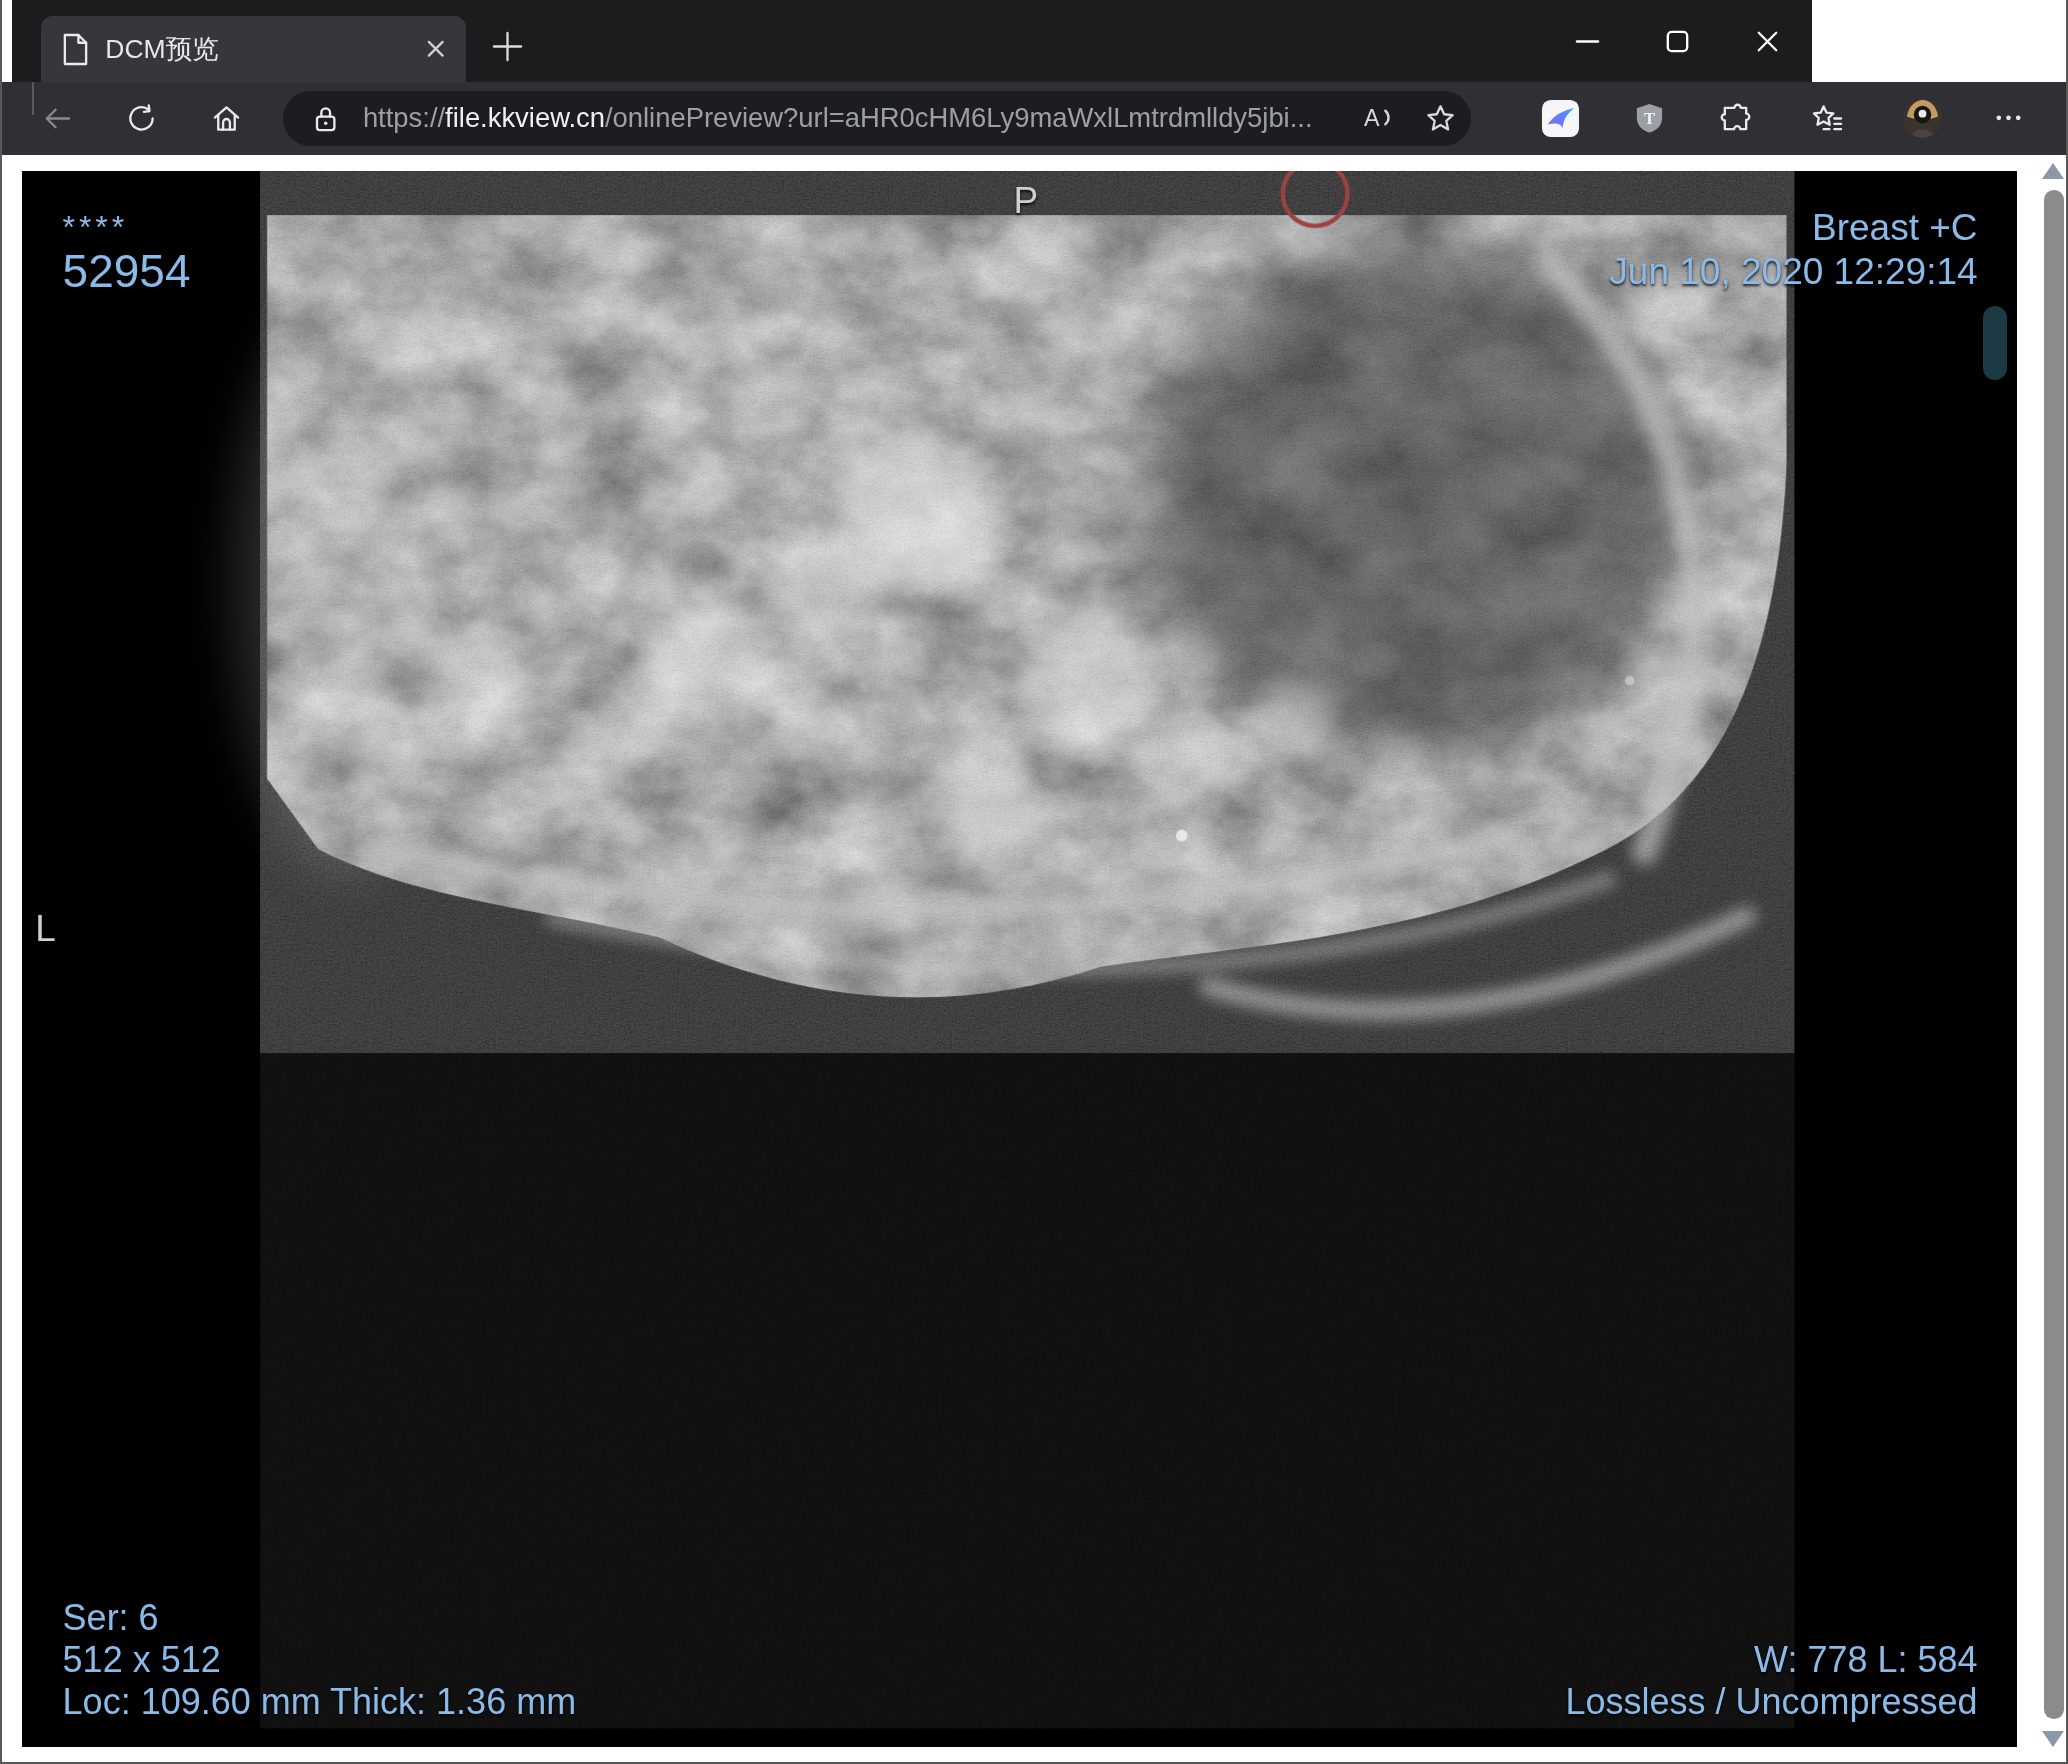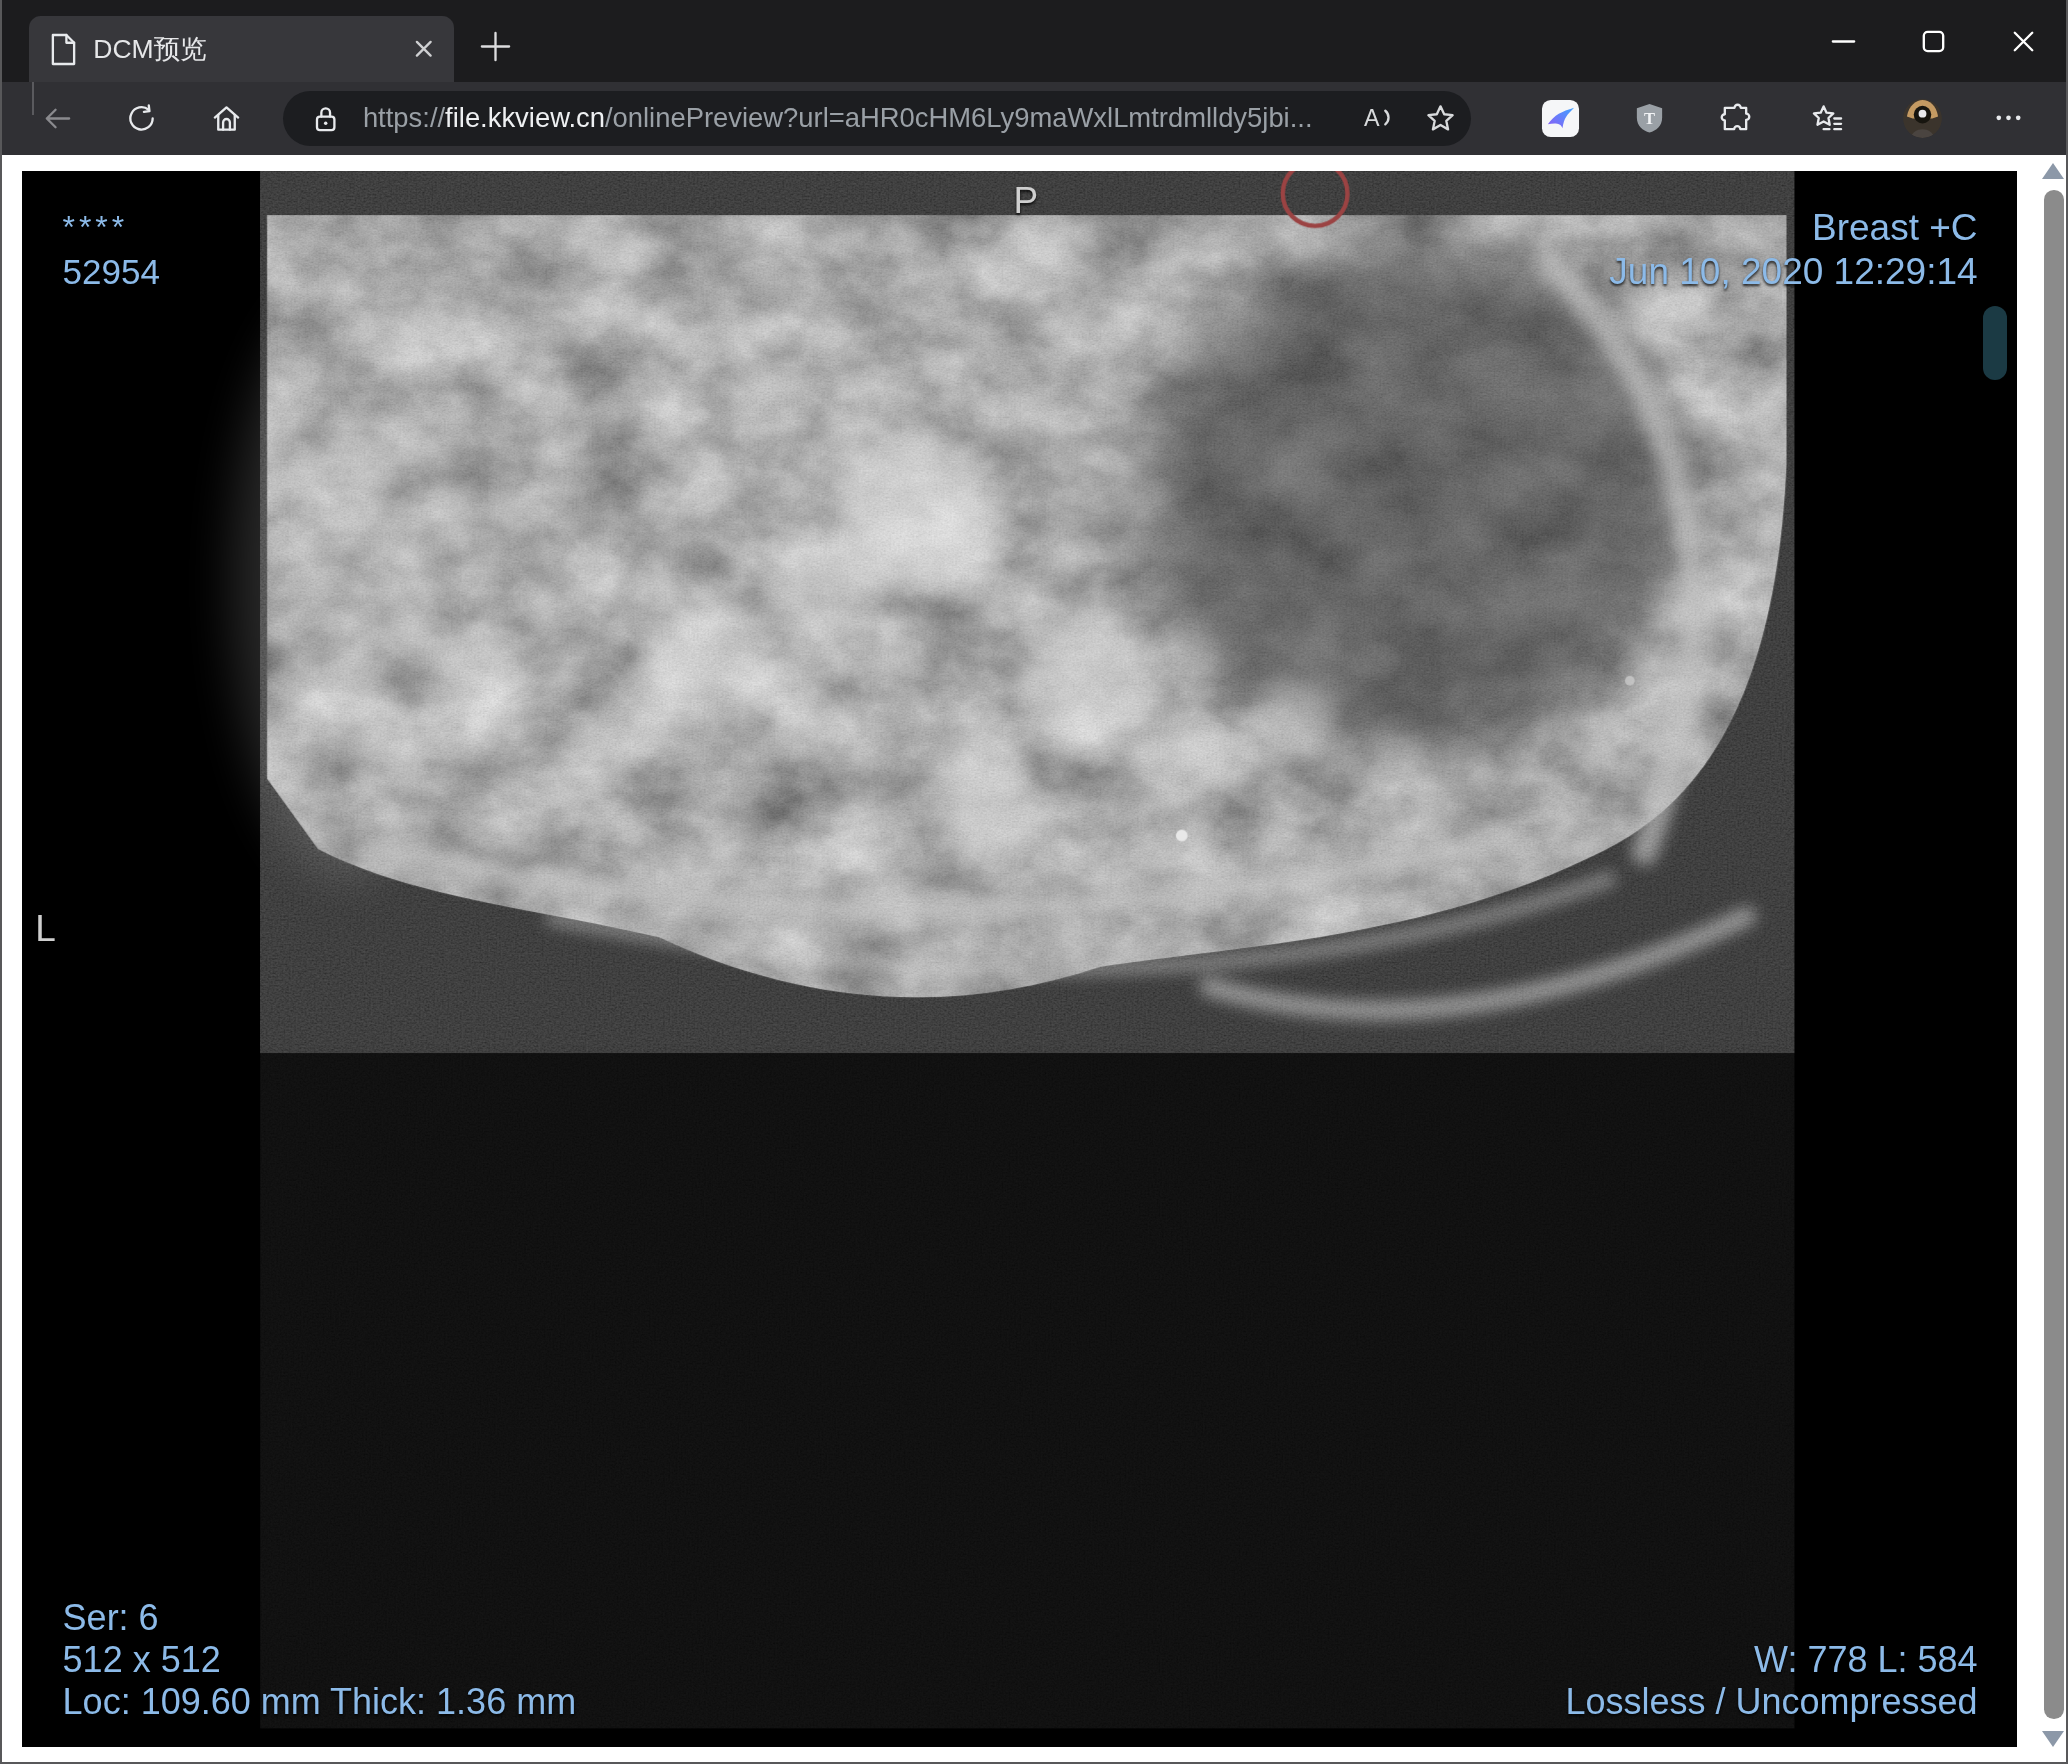--- a/index.html
+++ b/index.html
@@ -4,21 +4,21 @@
 <style>
   * { margin:0; padding:0; box-sizing:border-box; }
   html,body { width:2068px; height:1764px; overflow:hidden; background:#ffffff;
               font-family:"Liberation Sans", sans-serif; position:relative; }
 
   
   .frame { position:absolute; inset:0; border-left:2px solid #58585a; border-right:2px solid #58585a;
            border-bottom:2.9px solid #58585a; pointer-events:none; z-index:50; }
 
   
-  .titlebar { position:absolute; left:0; top:0; width:2068px; height:82px; background:#1c1c1e; }
+  .titlebar { position:absolute; left:12px; top:0; width:1800px; height:82px; background:#1c1c1e; }
   .tab { position:absolute; left:29px; top:15.7px; width:425px; height:67px; background:#37373b;
          border-radius:11.8px 11.8px 0 0; display:flex; align-items:center; }
   .tab .favicon { margin-left:19.6px; width:29px; height:33px; flex:0 0 auto; }
   .tab .tab-title { margin-left:15.7px; color:#e6e7e9; font-size:26.5px; white-space:nowrap;
                     overflow:hidden; flex:1 1 auto; }
   .tab .tab-close { margin-right:17.6px; width:25.5px; height:25.5px; flex:0 0 auto; }
   .newtab { position:absolute; left:478px; top:29px; width:35px; height:35px; display:flex;
             align-items:center; justify-content:center; }
   .wincontrols { position:absolute; right:29px; top:0; height:82px; display:flex; gap:59px; align-items:center; }
   .winbtn { width:31px; height:31px; display:flex; align-items:center; justify-content:center; }
@@ -46,21 +46,21 @@
   .page { position:absolute; left:0; top:155px; width:2068px; height:1609px; background:#ffffff; }
 
   .canvas { position:absolute; left:21.6px; top:15.7px; width:1995px; height:1576px; background:#000;
             overflow:hidden; }
   .canvas svg.mri { position:absolute; left:0; top:0; }
 
   .ovl { position:absolute; color:#8cbae8; font-size:36px; line-height:42px;
          text-shadow:0 2px 2.9px rgba(0,0,0,.85); white-space:nowrap; }
   .ov-tl { left:41px; top:39px; }
   .ov-tl .stars { font-size:32px; letter-spacing:3.9px; line-height:35px; }
-  .ov-tl .pid { font-size:35px; line-height:53px; }
+  .ov-tl .pid { font-size:46px; line-height:53px; }
   .ov-tr { right:39px; top:35px; text-align:right; font-size:37px; line-height:44px; }
   .ov-bl { left:41px; bottom:23.5px; }
   .ov-br { right:39px; bottom:23.5px; text-align:right; }
   .marker { position:absolute; color:#cfcfcf; font-size:37px; text-shadow:0 2px 2.9px rgba(0,0,0,.85); }
   .marker-p { left:992px; top:9.8px; }
   .marker-l { left:13.7px; top:737px; }
 
   .stack-thumb { position:absolute; left:1961px; top:135px; width:24.5px; height:74px;
                  border-radius:12.7px; background:#1b3a44; }
 

